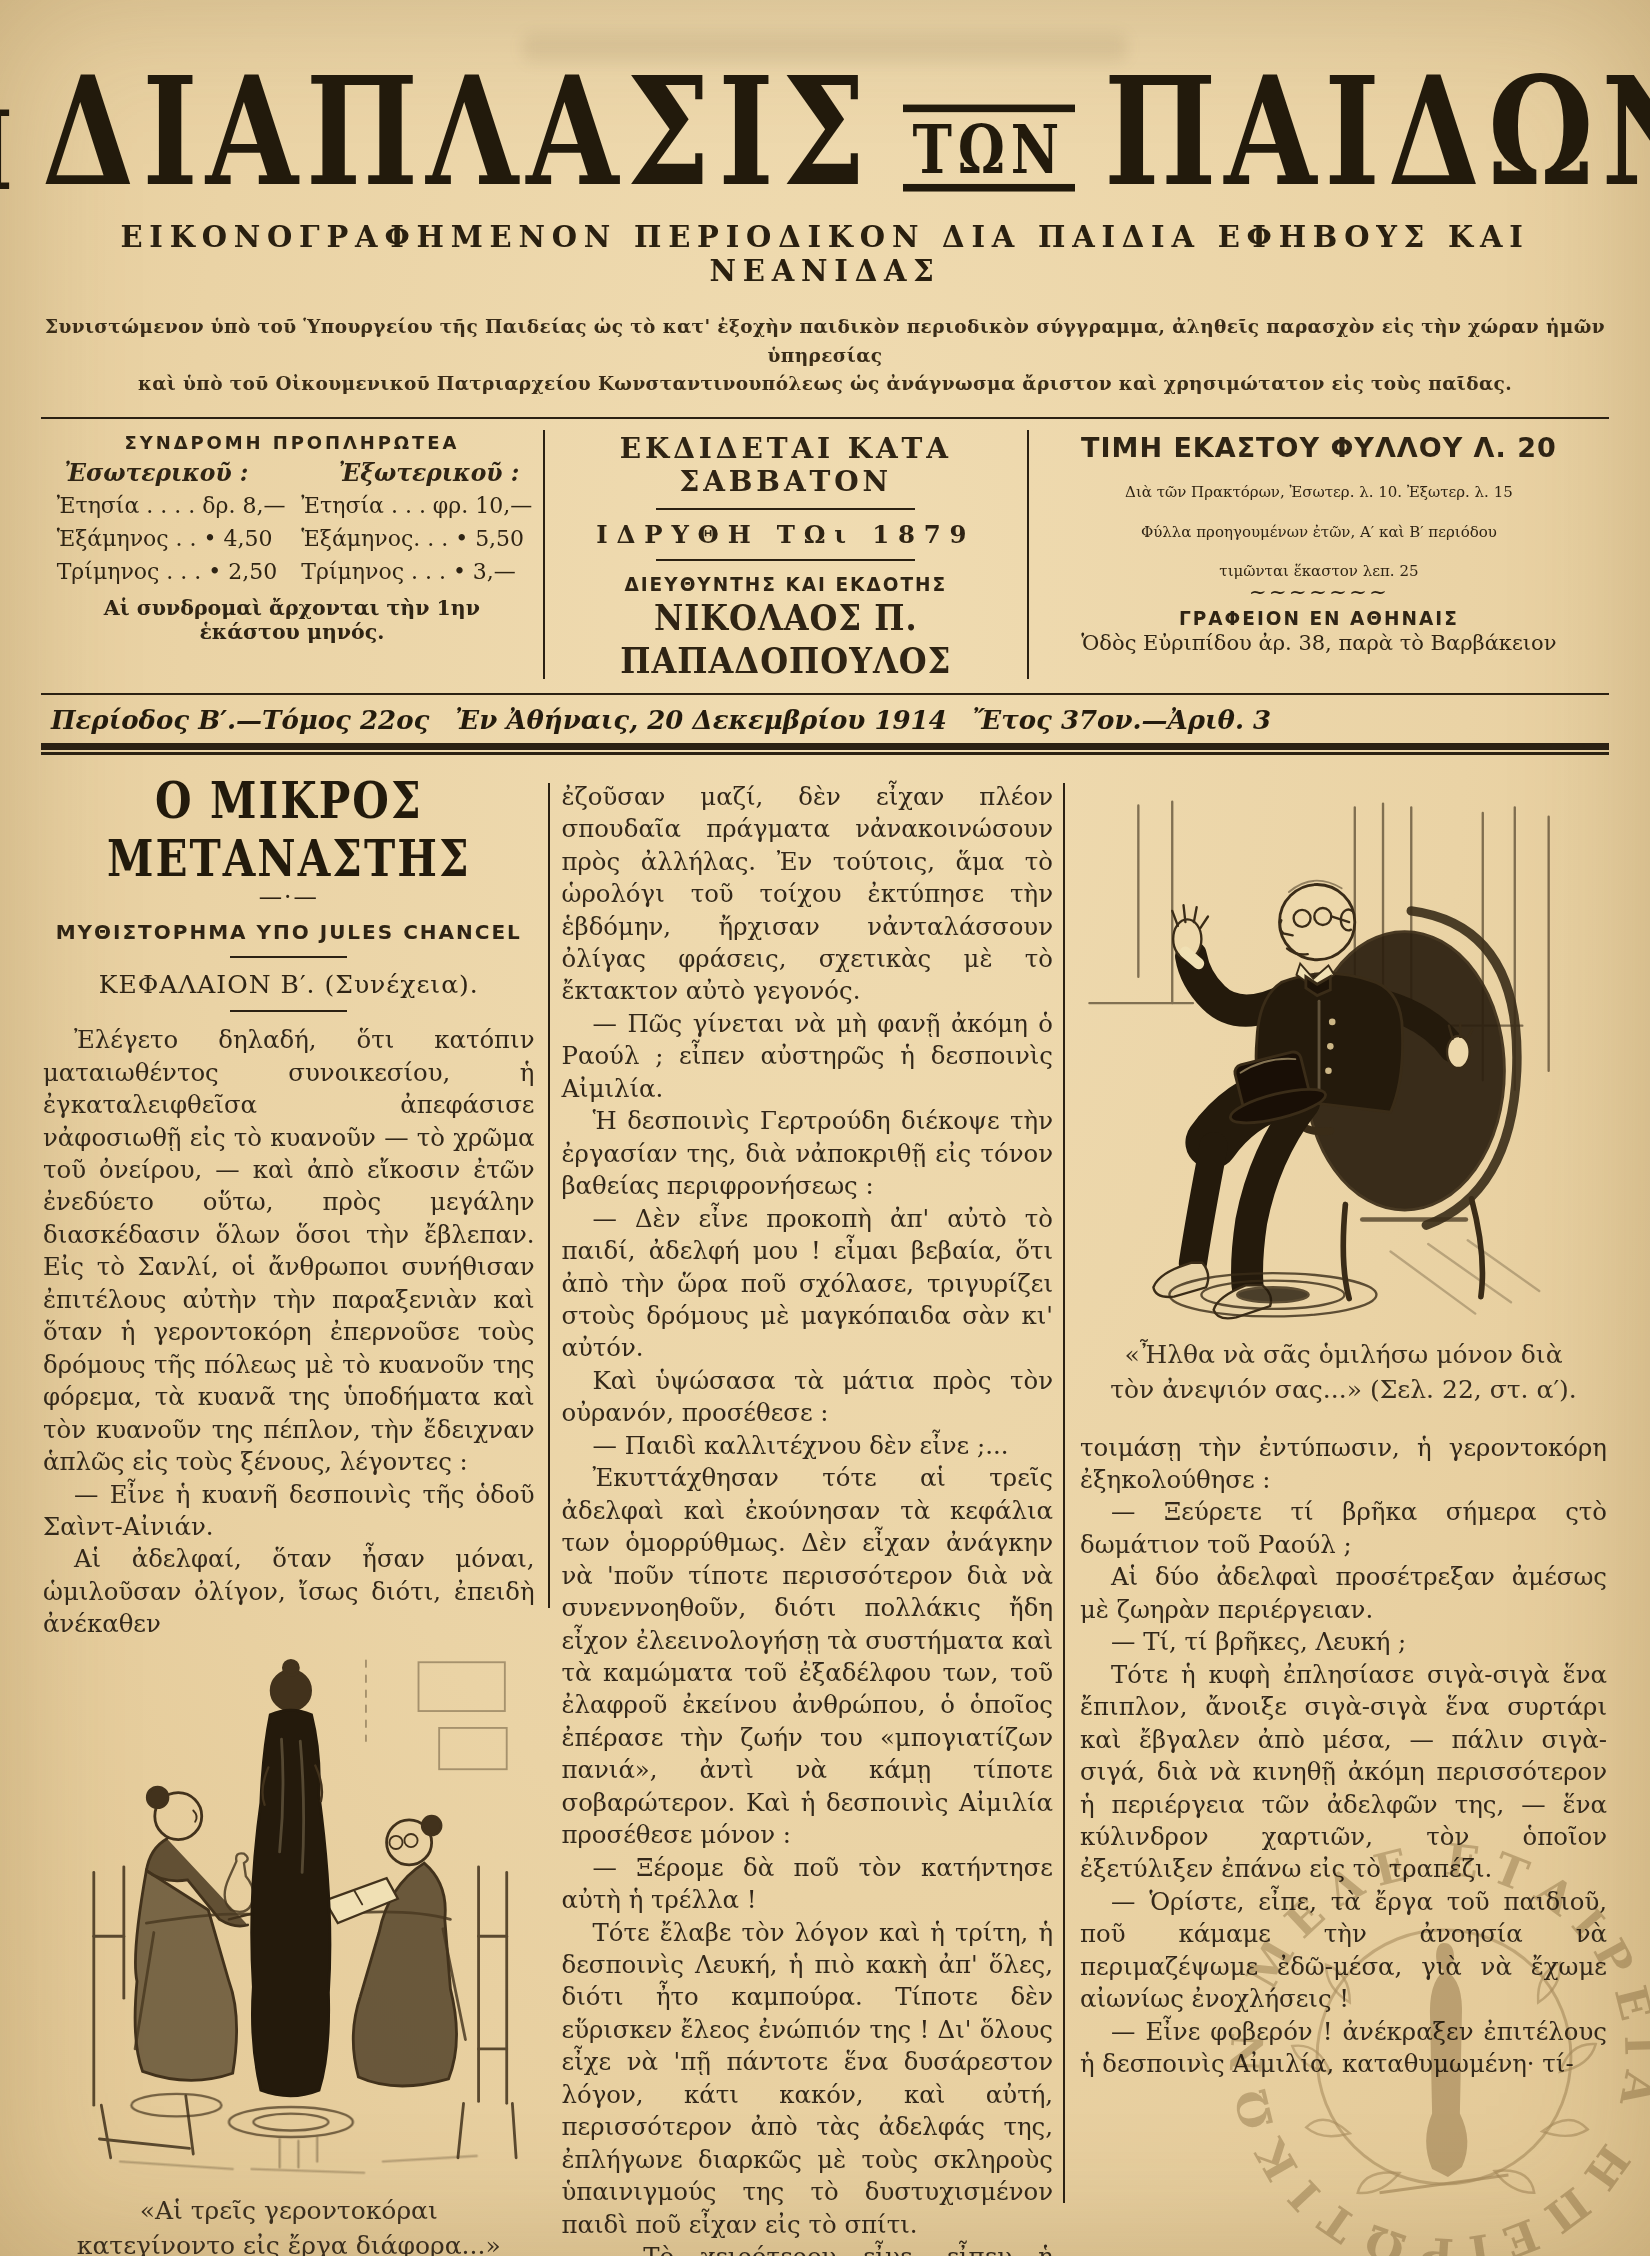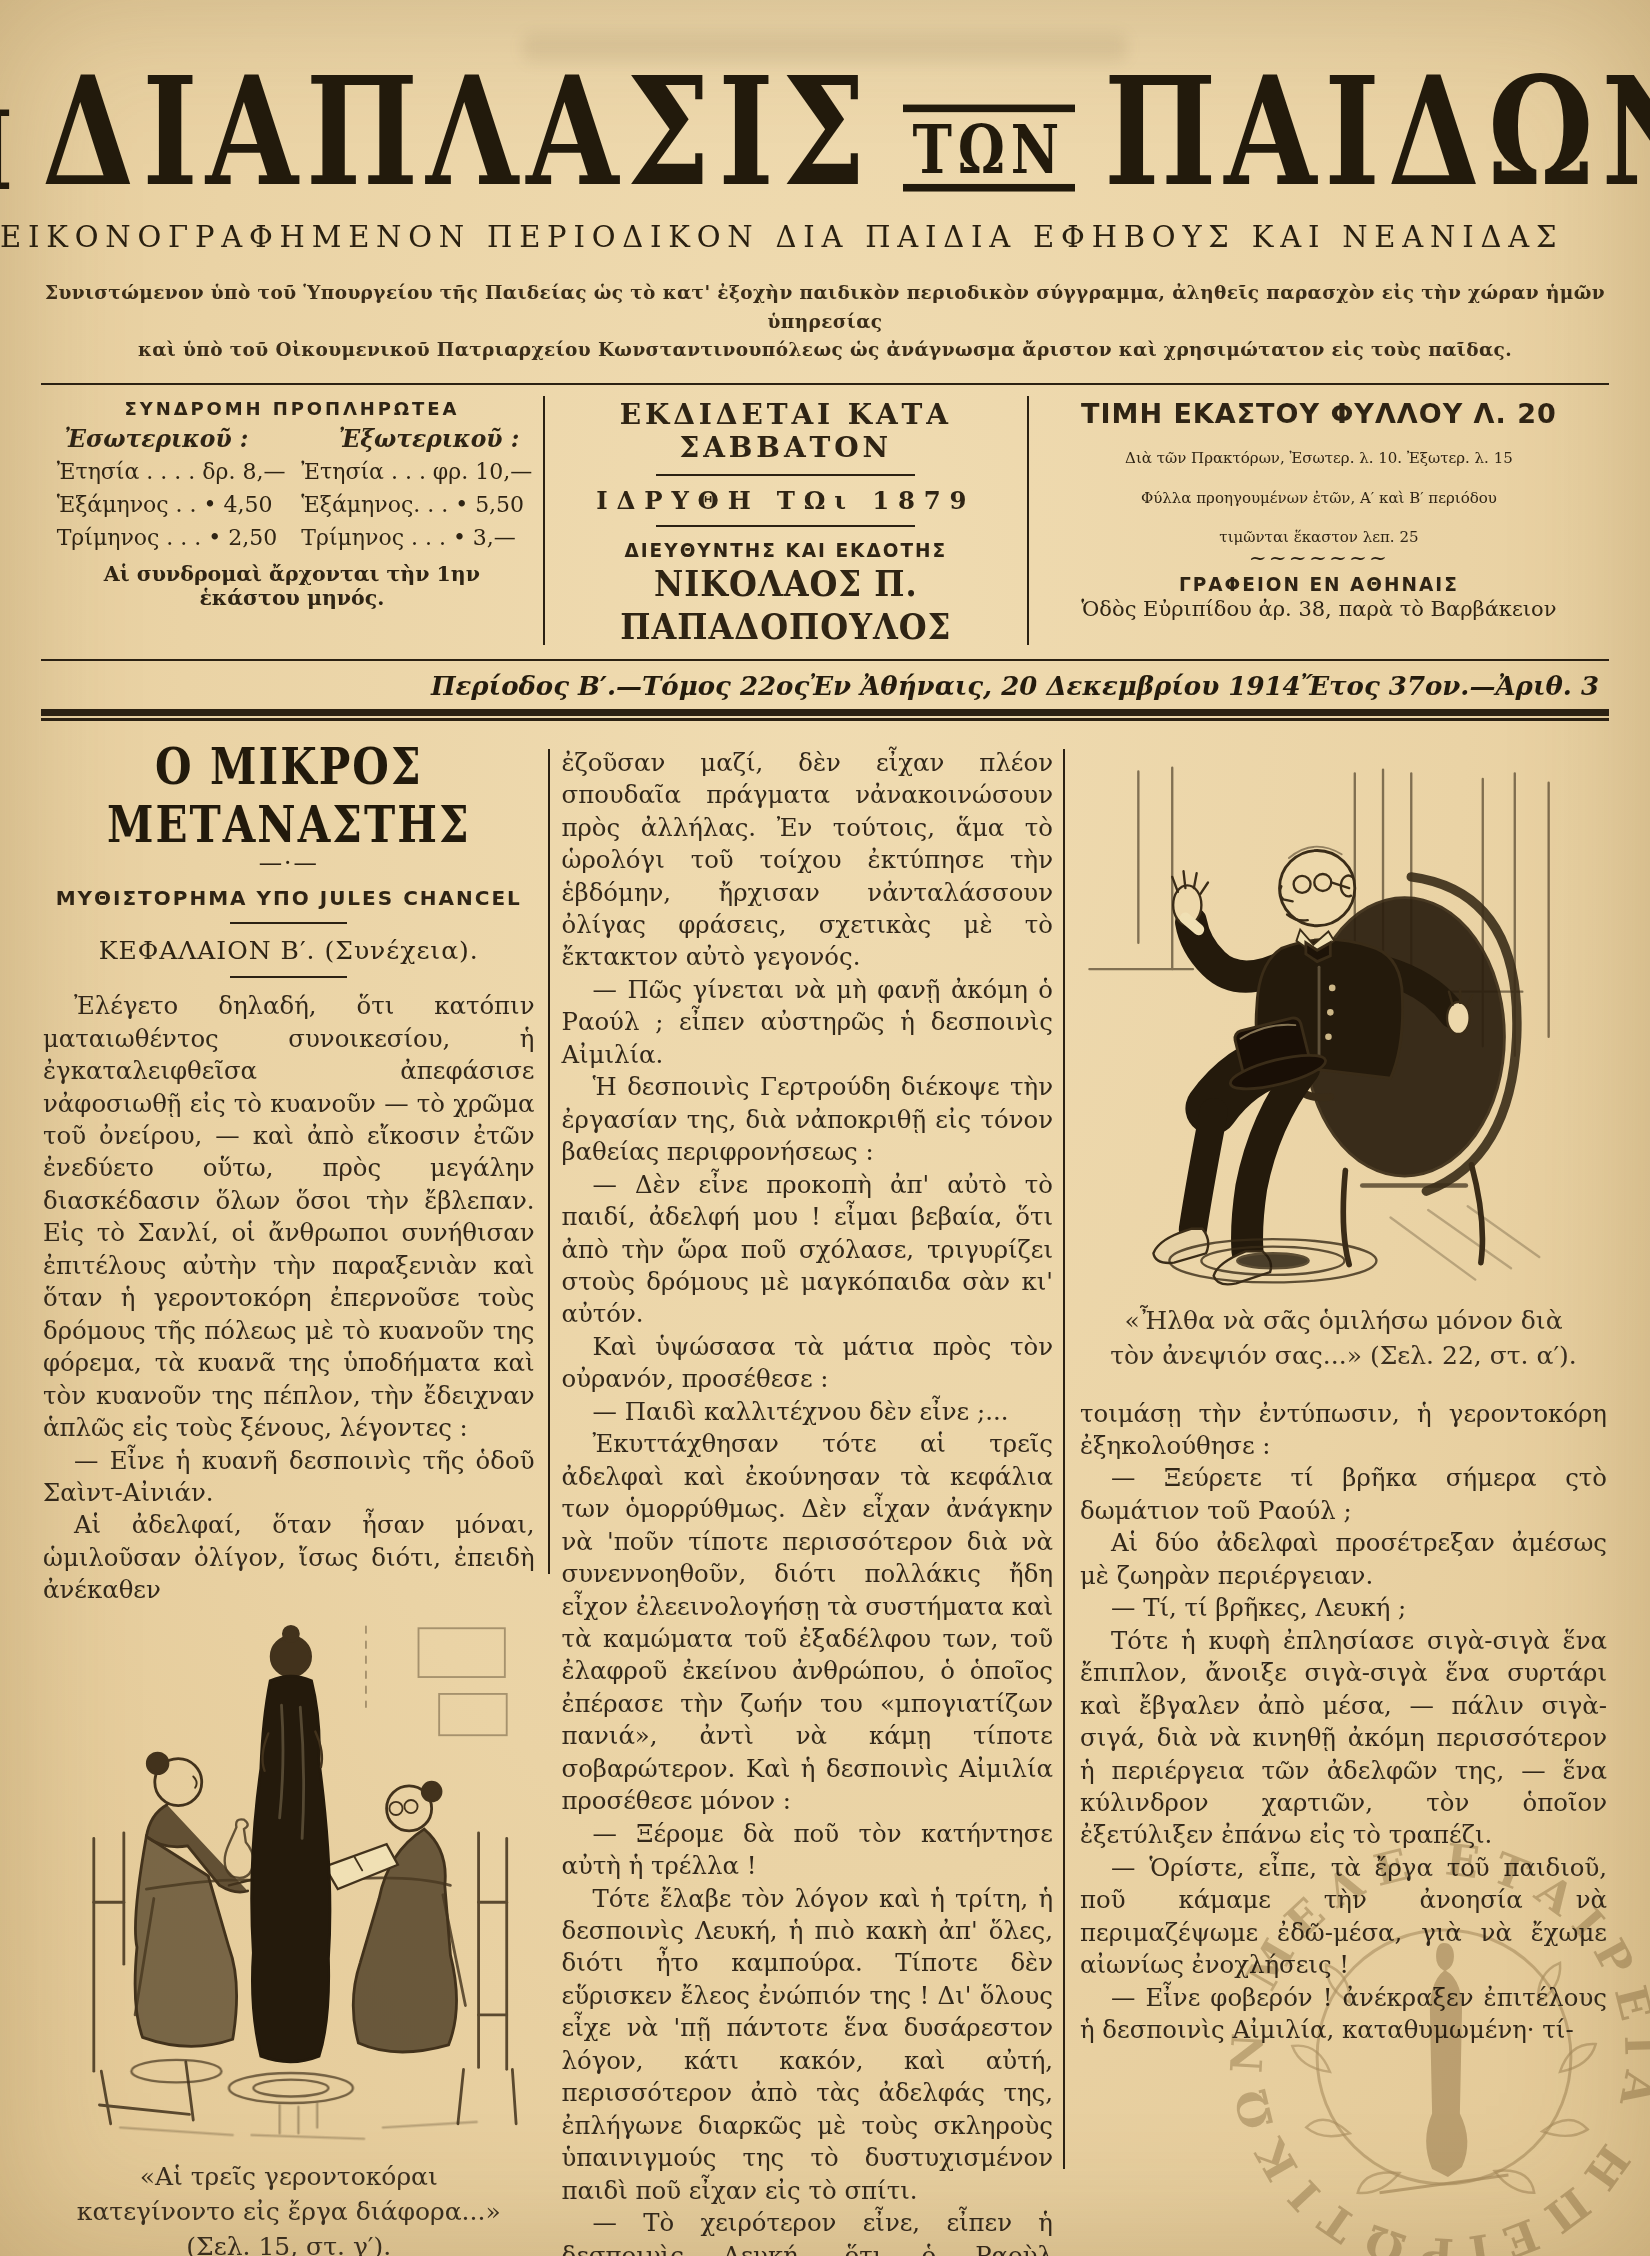--- a/index.html
+++ b/index.html
@@ -16,21 +16,21 @@
     width:605px; height:29px; background:rgba(110,88,48,.10); filter:blur(6.8px); border-radius:11.7px;}
 
   
   .masthead{padding-top:51px; display:flex; justify-content:center; align-items:flex-end;
     gap:29px; transform:scaleY(1.26); transform-origin:top center; color:#221a0c;}
   .mast-eta{font-size:86px; font-weight:bold; line-height:.9;}
   .mast-big{font-size:119px; font-weight:bold; letter-spacing:7.8px; line-height:.9;}
   .mast-ton{font-size:53px; font-weight:bold; letter-spacing:5.9px; line-height:.9;
     border-top:6.8px solid #221a0c; border-bottom:6.8px solid #221a0c; padding:5.9px 9.8px 3.9px; margin-bottom:5.9px;}
 
-  .subtitle{margin-top:62px; text-align:left; font-weight:normal; font-size:29px;
+  .subtitle{margin-top:62px; text-align:center; font-weight:bold; font-size:29px;
     letter-spacing:6.8px; color:#2a2010;}
   .recommend{margin-top:25px; text-align:center; font-weight:bold; font-size:18.5px;
     line-height:1.55; color:#3a2c18; letter-spacing:0.4px;}
 
   .rule-thin{border-top:2.9px solid #2b2113; margin:17.6px 41px 0;}
 
   
   .boxes{display:grid; grid-template-columns:32% 31% 37%; margin:0 41px;
     border-bottom:2.9px solid #2b2113; padding:11.7px 0 13.7px;}
   .box{padding:2px 9.8px; text-align:center;}
@@ -48,22 +48,22 @@
   .pub-2{font-weight:bold; font-size:24.4px; letter-spacing:8.8px;}
   .pub-3{font-family:"DejaVu Sans",sans-serif; font-weight:bold; font-size:18.5px; letter-spacing:2px; margin-top:13.7px;}
   .pub-4{font-weight:bold; font-size:32px; letter-spacing:1px; margin-top:5.9px; transform:scaleY(1.12);}
   .price-1{font-family:"DejaVu Sans",sans-serif; font-weight:bold; font-size:27px; letter-spacing:1px;}
   .price-sm{font-size:15px; margin-top:19px; line-height:1.35;}
   .squiggle{font-size:21.5px; letter-spacing:2px; color:#2b2113; line-height:.8; margin-top:2px;}
   .office-1{font-family:"DejaVu Sans",sans-serif; font-weight:bold; font-size:18.5px; letter-spacing:2px; margin-top:7.8px;}
   .office-2{font-size:21px; margin-top:2px;}
 
   
-  .dateline{display:flex; justify-content:flex-end; align-items:baseline;
-    padding:9.8px 51px 7.8px; font-style:italic; font-weight:bold; font-size:26px; color:#241b0d;}
+  .dateline{display:flex; justify-content:flex-start; align-items:baseline;
+    padding:9.8px 51px 7.8px; font-style:italic; font-weight:bold; font-size:26px; color:#241b0d;gap:26px;}
   .rule-thick{margin:0 41px; height:12.7px;
     background:linear-gradient(#2b2113 0 6.8px, transparent 6.8px 8.8px, #2b2113 8.8px 11.7px, transparent 11.7px);}
 
   
   .main{position:relative; display:grid; grid-template-columns:1fr 1fr 1.07fr;
     column-gap:27px; margin:23.4px 43px 0;}
   .v-div{position:absolute; border-left:2.4px solid #2b2113;}
   .v-div.one{left:32.3%; top:3.9px; height:825px;}
   .v-div.two{left:65.2%; top:3.9px; height:1420px;}
 

